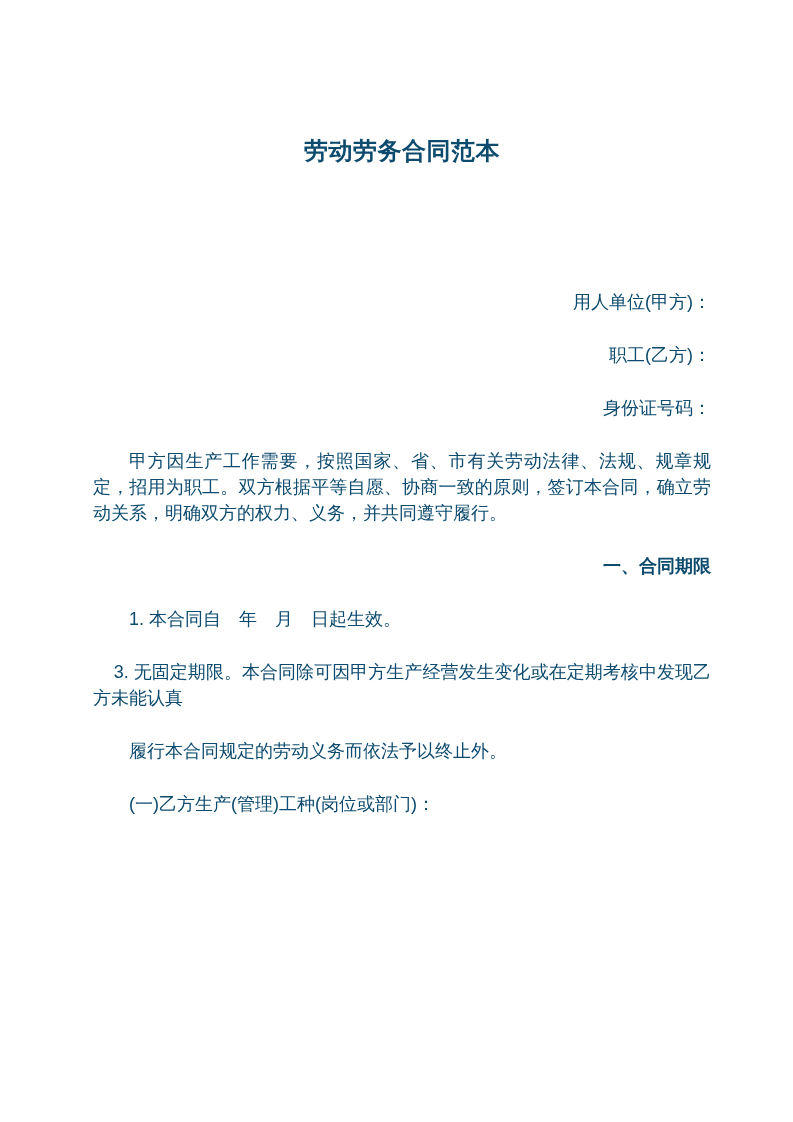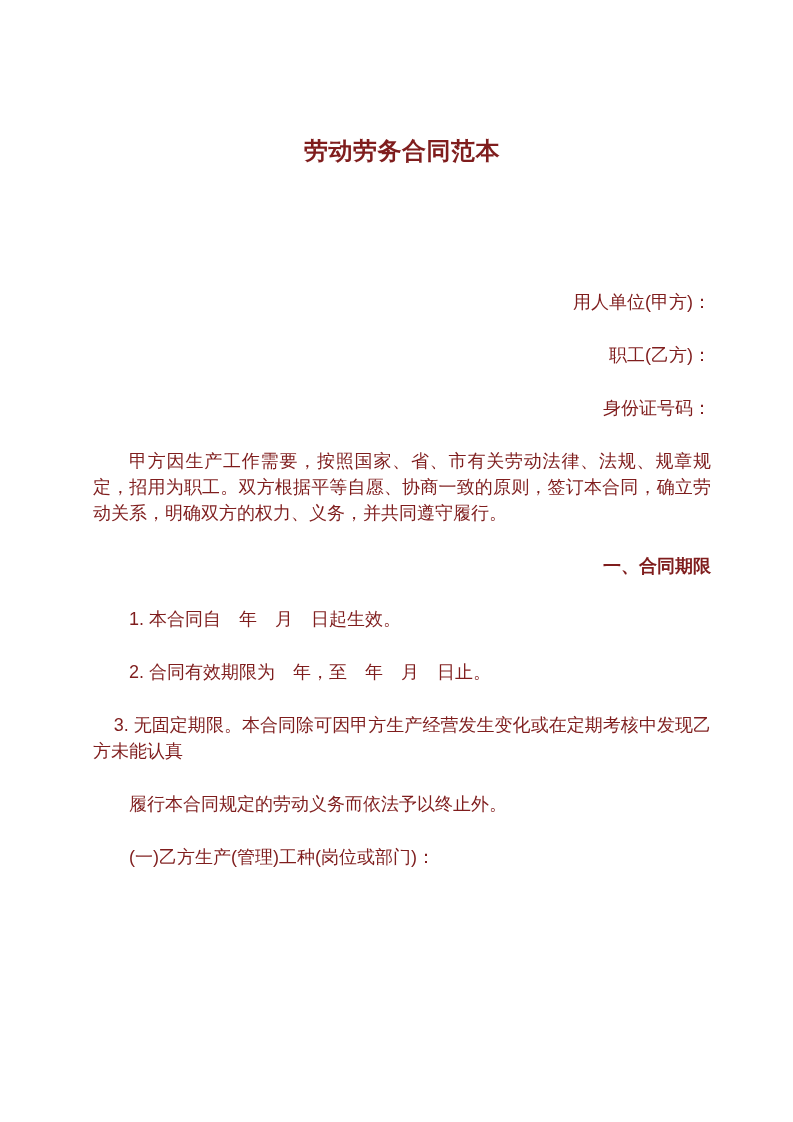--- a/index.html
+++ b/index.html
@@ -5,21 +5,21 @@
   html, body {
     margin: 0;
     padding: 0;
     background: #ffffff;
   }
   .page {
     position: relative;
     width: 793px;
     height: 933px;
     background: #ffffff;
-    color: #7f1d1d;
+    color: #0c4a6e;
     font-family: "Liberation Sans", "DejaVu Sans", sans-serif;
     overflow: hidden;
     box-sizing: border-box;
   }
   .content {
     padding: 134px 82px 0 93px;
   }
   .doc-title {
     font-size: 24px;
     line-height: 33px;
@@ -70,21 +70,20 @@
     <p class="para label">职工(乙方)：</p>
 
     <p class="para label">身份证号码：</p>
 
     <p class="para">甲方因生产工作需要，按照国家、省、市有关劳动法律、法规、规章规定，招用为职工。双方根据平等自愿、协商一致的原则，签订本合同，确立劳动关系，明确双方的权力、义务，并共同遵守履行。</p>
 
     <p class="para heading">一、合同期限</p>
 
     <p class="para">1. 本合同自　年　月　日起生效。</p>
 
-    <p class="para">2. 合同有效期限为　年，至　年　月　日止。</p>
 
     <p class="para indent-small">3. 无固定期限。本合同除可因甲方生产经营发生变化或在定期考核中发现乙方未能认真</p>
 
     <p class="para">履行本合同规定的劳动义务而依法予以终止外。</p>
 
 
 
     <p class="para">(一)乙方生产(管理)工种(岗位或部门)：</p>
 
   </div>

